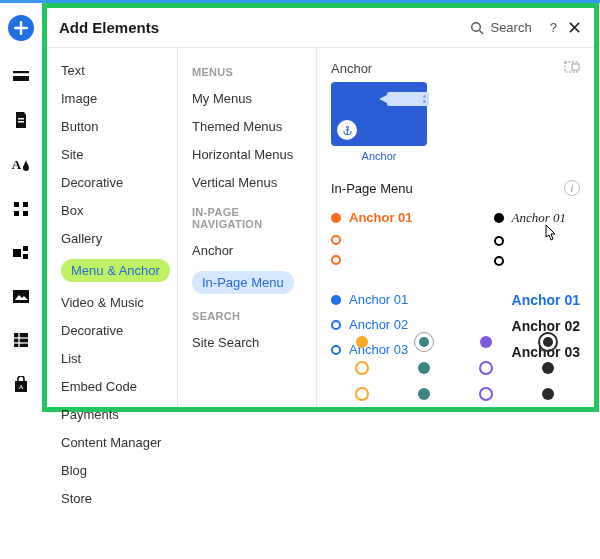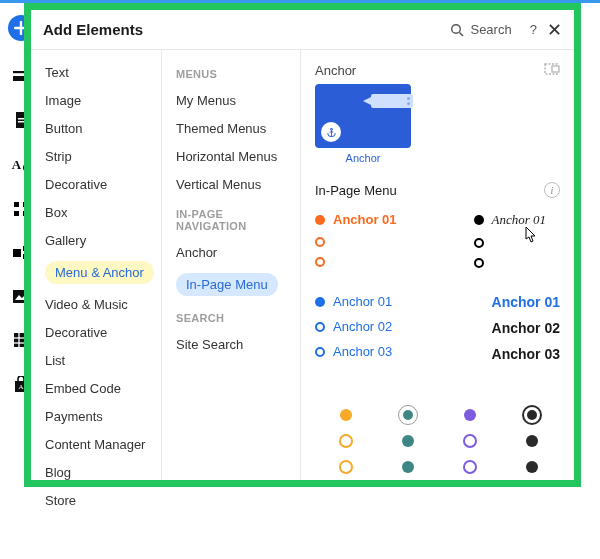--- a/index.html
+++ b/index.html
@@ -1,32 +1,32 @@
 <!DOCTYPE html>
 <html><head>
 <meta charset="utf-8">
 <style>
   * { box-sizing: border-box; margin: 0; padding: 0; }
   html, body { width: 600px; height: 559px; font-family: -apple-system, "Helvetica Neue", Arial, sans-serif; font-size: 13px; color: #1a1a1a; background: #fff; overflow: hidden; }
   .sep1 { position: absolute; top: 0; left: 0; width: 600px; height: 3px; background: #3899ec; }
   .left-rail { position: absolute; top: 3px; left: 0; width: 42px; height: 556px; display: flex; flex-direction: column; align-items: center; padding-top: 12px; gap: 28px; }
   .rail-ic { display: flex; align-items: center; justify-content: center; color: #0f0f0f; }
   .add-btn { width: 26px; height: 26px; border-radius: 50%; background: #1f6fe6; color: #fff; display: flex; align-items: center; justify-content: center; font-size: 18px; font-weight: bold; }
-  .panel { position: absolute; top: 3px; left: 24px; width: 557px; height: 484px; border: 7px solid #22c55e; background: #fff; }
+  .panel { position: absolute; top: 3px; left: 42px; width: 557px; height: 409px; border: 5px solid #22c55e; background: #fff; }
   .hdr { height: 40px; border-bottom: 1px solid #e8e8e8; display: flex; align-items: center; padding: 0 12px; }
   .hdr-title { font-weight: 700; font-size: 15px; }
   .hdr-sp { flex: 1; }
   .search-wrap { display: flex; align-items: center; gap: 6px; color: #555; margin-right: 18px; }
   .help-ic { margin-right: 10px; color: #555; }
   .close-ic { font-size: 18px; color: #333; }
   .body { position: absolute; top: 40px; left: 0; right: 0; bottom: 0; display: flex; }
   .col1 { width: 131px; border-right: 1px solid #e8e8e8; padding: 8px 0; }
   .col1-item { padding: 6.5px 14px; font-size: 13px; color: #333; cursor: pointer; white-space: nowrap; }
   .col1-item.sel { }
-  .pill { background: #fef9c3; color: #286bd4; border-radius: 13px; display: inline-block; padding: 4px 10px; }
+  .pill { background: #bef264; color: #286bd4; border-radius: 13px; display: inline-block; padding: 4px 10px; }
   .col2 { width: 139px; border-right: 1px solid #e8e8e8; padding: 8px 0; }
   .col2-h { color: #9d9d9d; font-size: 11px; letter-spacing: .3px; font-weight: 600; padding: 10px 14px 6px; }
   .col2-item { padding: 6.5px 14px; font-size: 13px; color: #333; }
   .col2-item.sel .pill2 { background: #d6e8ff; color: #286bd4; border-radius: 13px; padding: 4px 10px; display: inline-block; }
   .col3 { flex: 1; position: relative; padding: 12px 14px; overflow: hidden; }
   .sec-row { display: flex; align-items: center; justify-content: space-between; color: #444; font-size: 13px; margin-bottom: 6px; }
   .sec-row .i-out { color: #999; font-size: 14px; }
   .anchor-preview { width: 96px; margin-top: 6px; margin-bottom: 8px; }
   .anchor-box { width: 96px; height: 64px; background: #2b5dd6; border-radius: 4px; position: relative; }
   .fold-tab { position: absolute; top: 10px; right: -2px; width: 42px; height: 14px; background: #cfe0ff; border-radius: 2px; }
@@ -149,21 +149,21 @@
     <span class="help-ic">?</span>
     <span class="close-ic">✕</span>
   </div>
 
   <div class="body">
 
     <div class="col1">
       <div class="col1-item">Text</div>
       <div class="col1-item">Image</div>
       <div class="col1-item">Button</div>
-      <div class="col1-item">Strip</div>
+      <div class="col1-item">Site</div>
       <div class="col1-item">Decorative</div>
       <div class="col1-item">Box</div>
       <div class="col1-item">Gallery</div>
       <div class="col1-item sel"><span class="pill">Menu &amp; Anchor</span></div>
       <div class="col1-item">Video &amp; Music</div>
       <div class="col1-item">Decorative</div>
       <div class="col1-item">List</div>
       <div class="col1-item">Embed Code</div>
       <div class="col1-item">Payments</div>
       <div class="col1-item">Content Manager</div>

